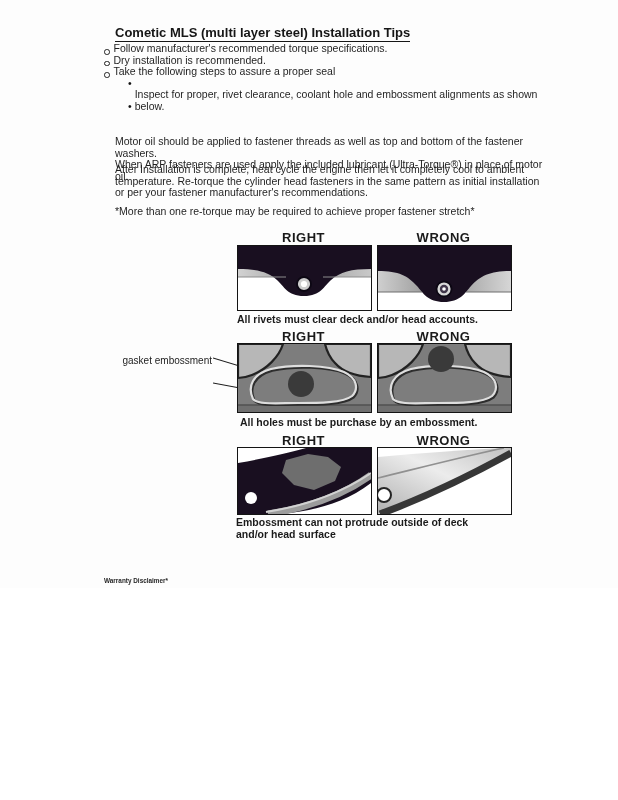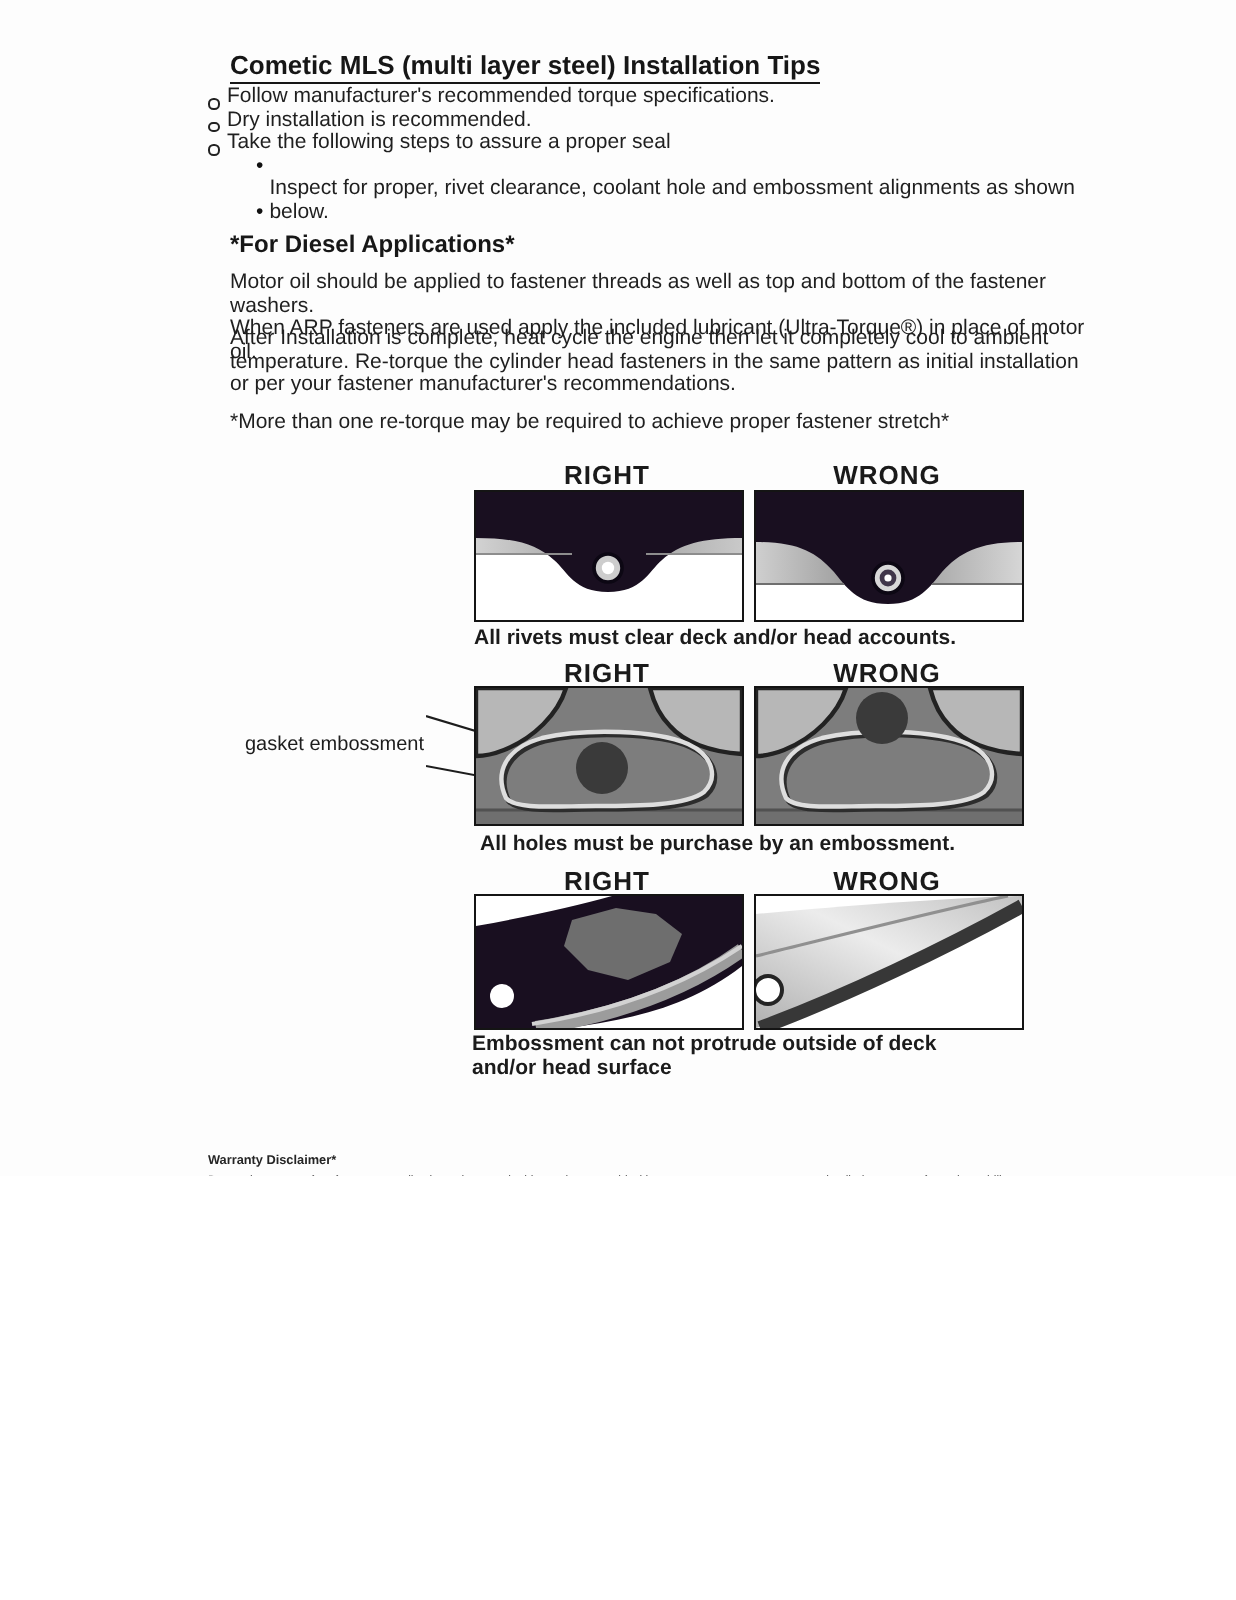--- a/index.html
+++ b/index.html
@@ -55,21 +55,20 @@
     </div>
     <div class="b-row b-sub">
       <span class="b-fdot">•</span>
     </div>
     <div class="b-row b-sub">
       <span class="b-fdot">•</span>
       <span class="txt">Inspect for proper, rivet clearance, coolant hole and embossment alignments as shown below.</span>
     </div>
   </div>
 
-  <div class="abs h2">*For Diesel Applications*</div>
   <div class="abs para p1">Motor oil should be applied to fastener threads as well as top and bottom of the fastener washers.
 When ARP fasteners are used apply the included lubricant (Ultra-Torque®) in place of motor oil.</div>
   <div class="abs para p2">After Installation is complete, heat cycle the engine then let it completely cool to ambient
 temperature. Re-torque the cylinder head fasteners in the same pattern as initial installation
 or per your fastener manufacturer's recommendations.</div>
   <div class="abs para note">*More than one re-torque may be required to achieve proper fastener stretch*</div>
 
   <div class="abs dg-label" style="left:237px;top:230px;">RIGHT</div>
   <div class="abs dg-label" style="left:377px;top:230px;">WRONG</div>
 
@@ -110,21 +109,21 @@
       <circle cx="66" cy="43" r="4.2" fill="#40364a"></circle>
       <circle cx="66" cy="43" r="1.8" fill="#ffffff"></circle>
     </svg>
   </div>
 
   <div class="abs cap" style="left:237px;top:314px;">All rivets must clear deck and/or head accounts.</div>
 
   <div class="abs dg-label" style="left:237px;top:329px;">RIGHT</div>
   <div class="abs dg-label" style="left:377px;top:329px;">WRONG</div>
 
-  <div class="abs ann" style="left:70px;top:368px;">gasket embossment</div>
+  <div class="abs ann" style="left:70px;top:356px;">gasket embossment</div>
 
   <svg class="abs" style="left:213px;top:352px;" width="85" height="45" viewBox="0 0 85 45">
     <line x1="0" y1="6" x2="76" y2="29" stroke="#1d1d1d" stroke-width="1.1"></line>
     <line x1="0" y1="31" x2="48" y2="40" stroke="#1d1d1d" stroke-width="1.1"></line>
   </svg>
 
   <div class="abs panel" style="left:237px;top:343px;height:68px;">
     <svg width="133" height="68" viewBox="0 0 133 68">
       <rect width="133" height="68" fill="#7d7d7d"></rect>
       <rect y="61" width="133" height="7" fill="#6f6f6f"></rect>

